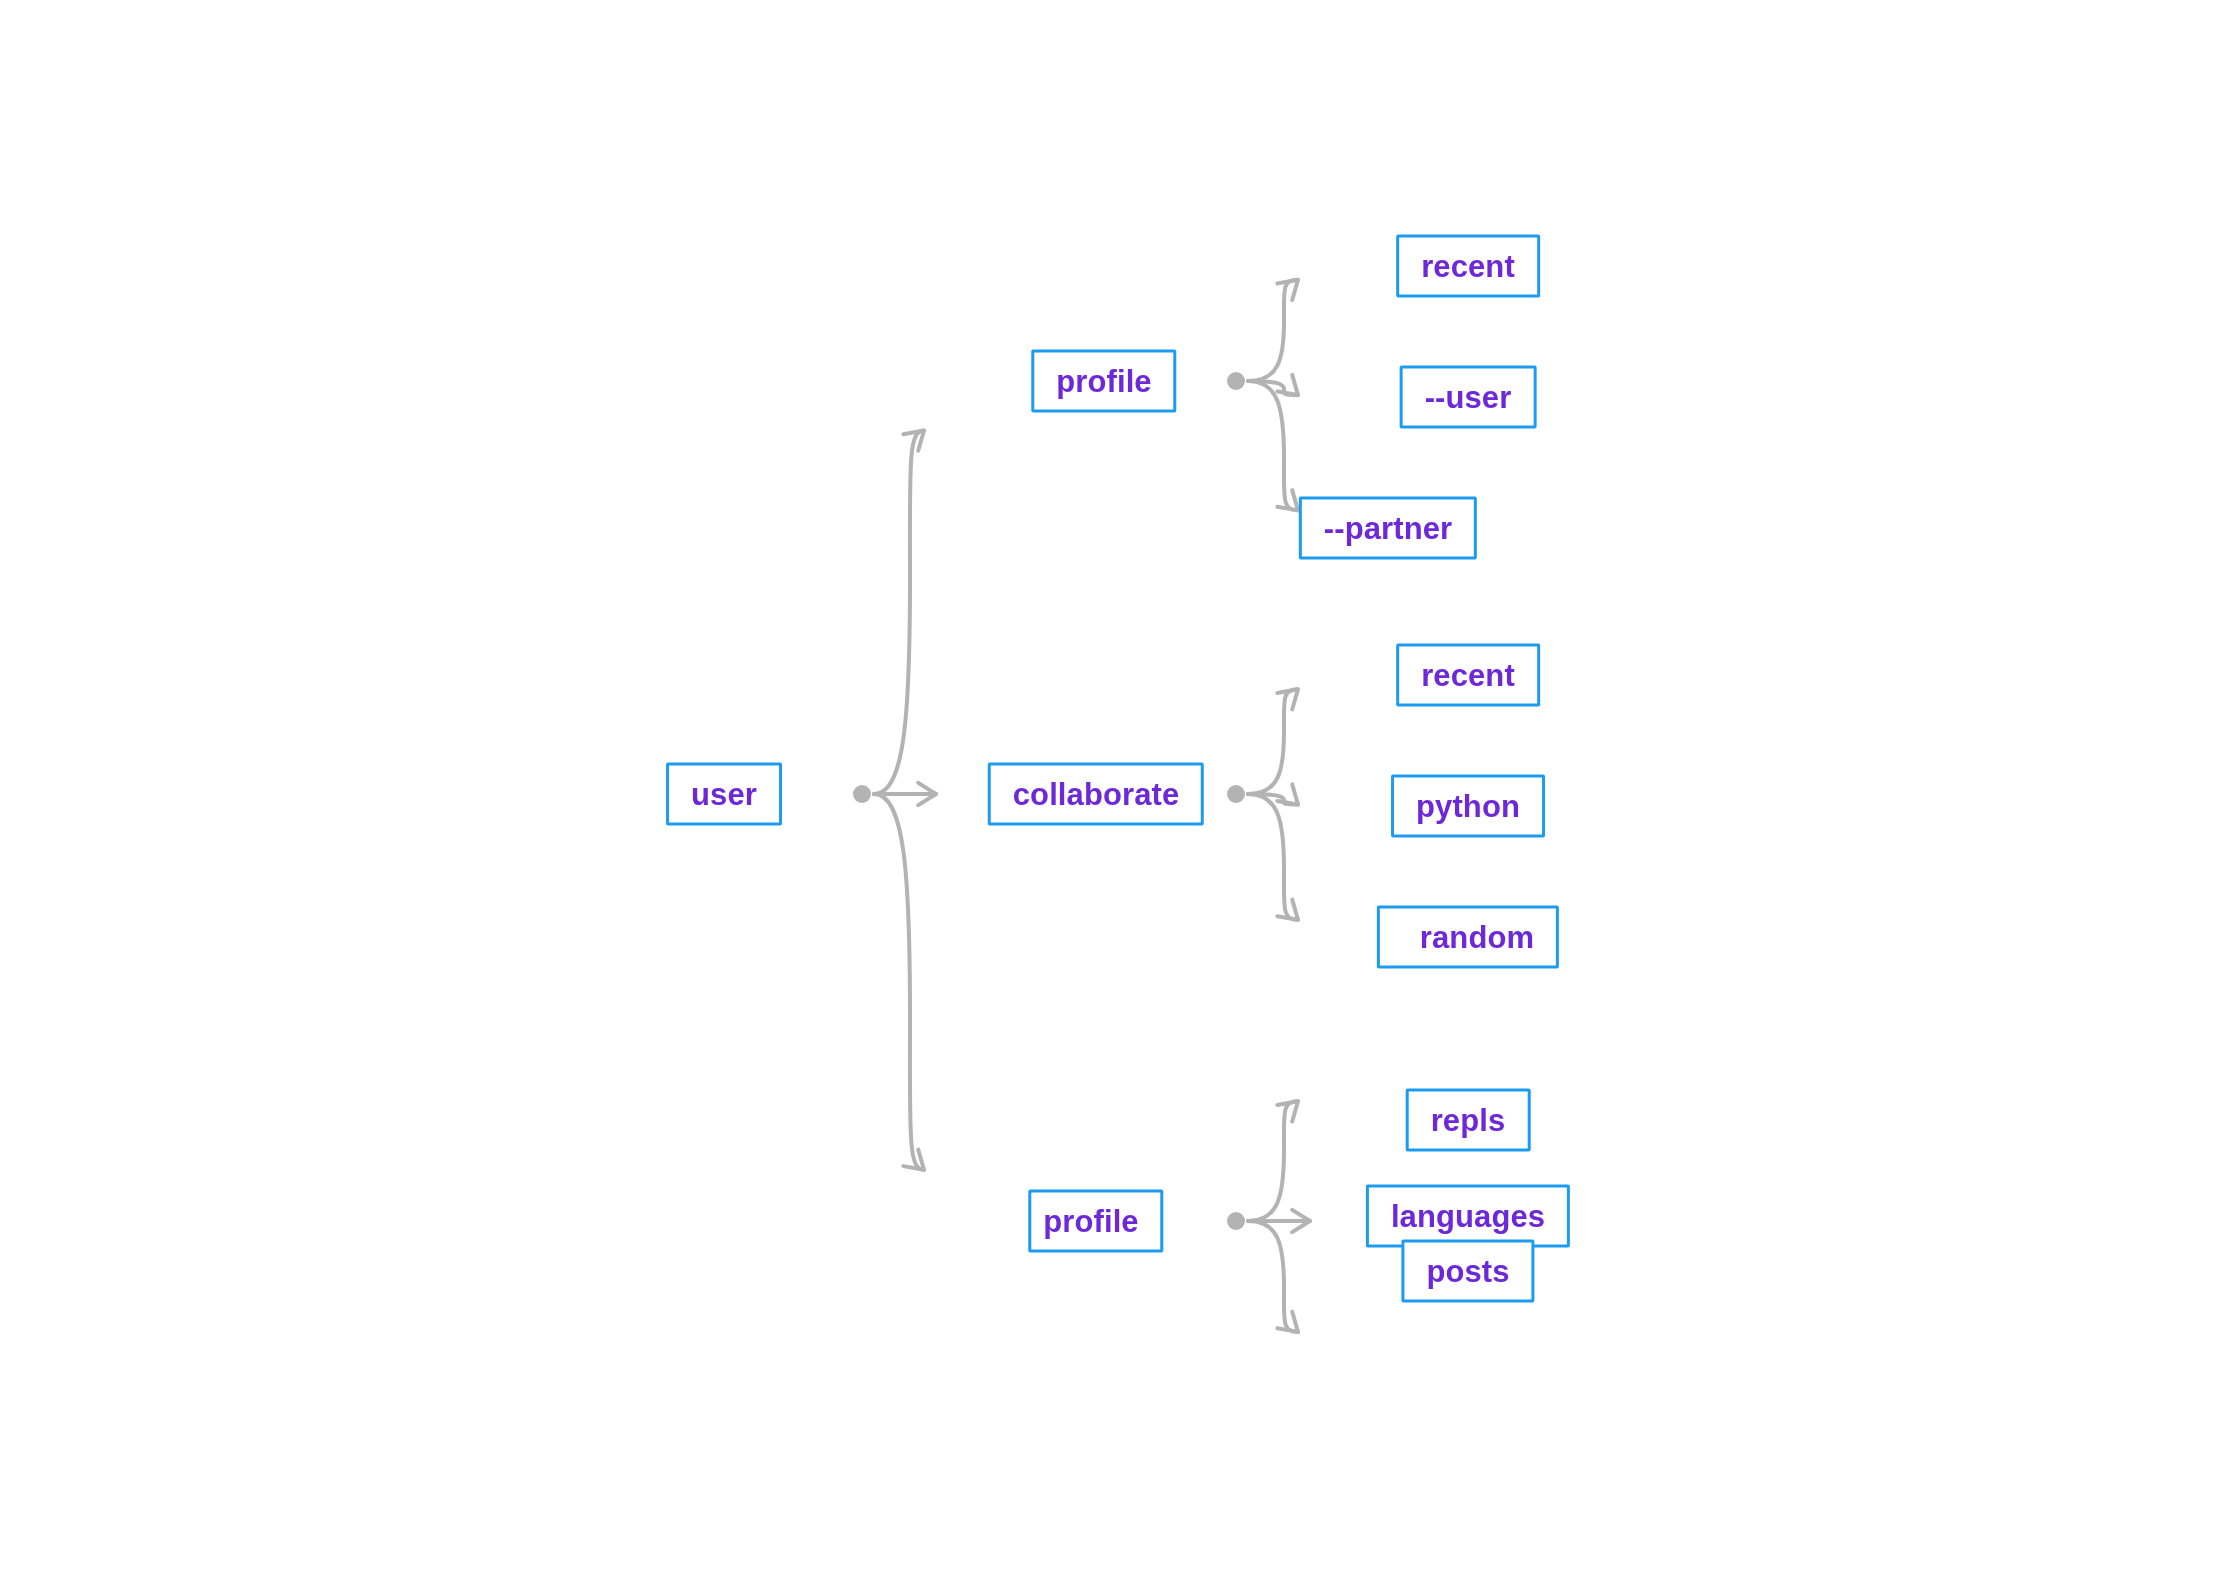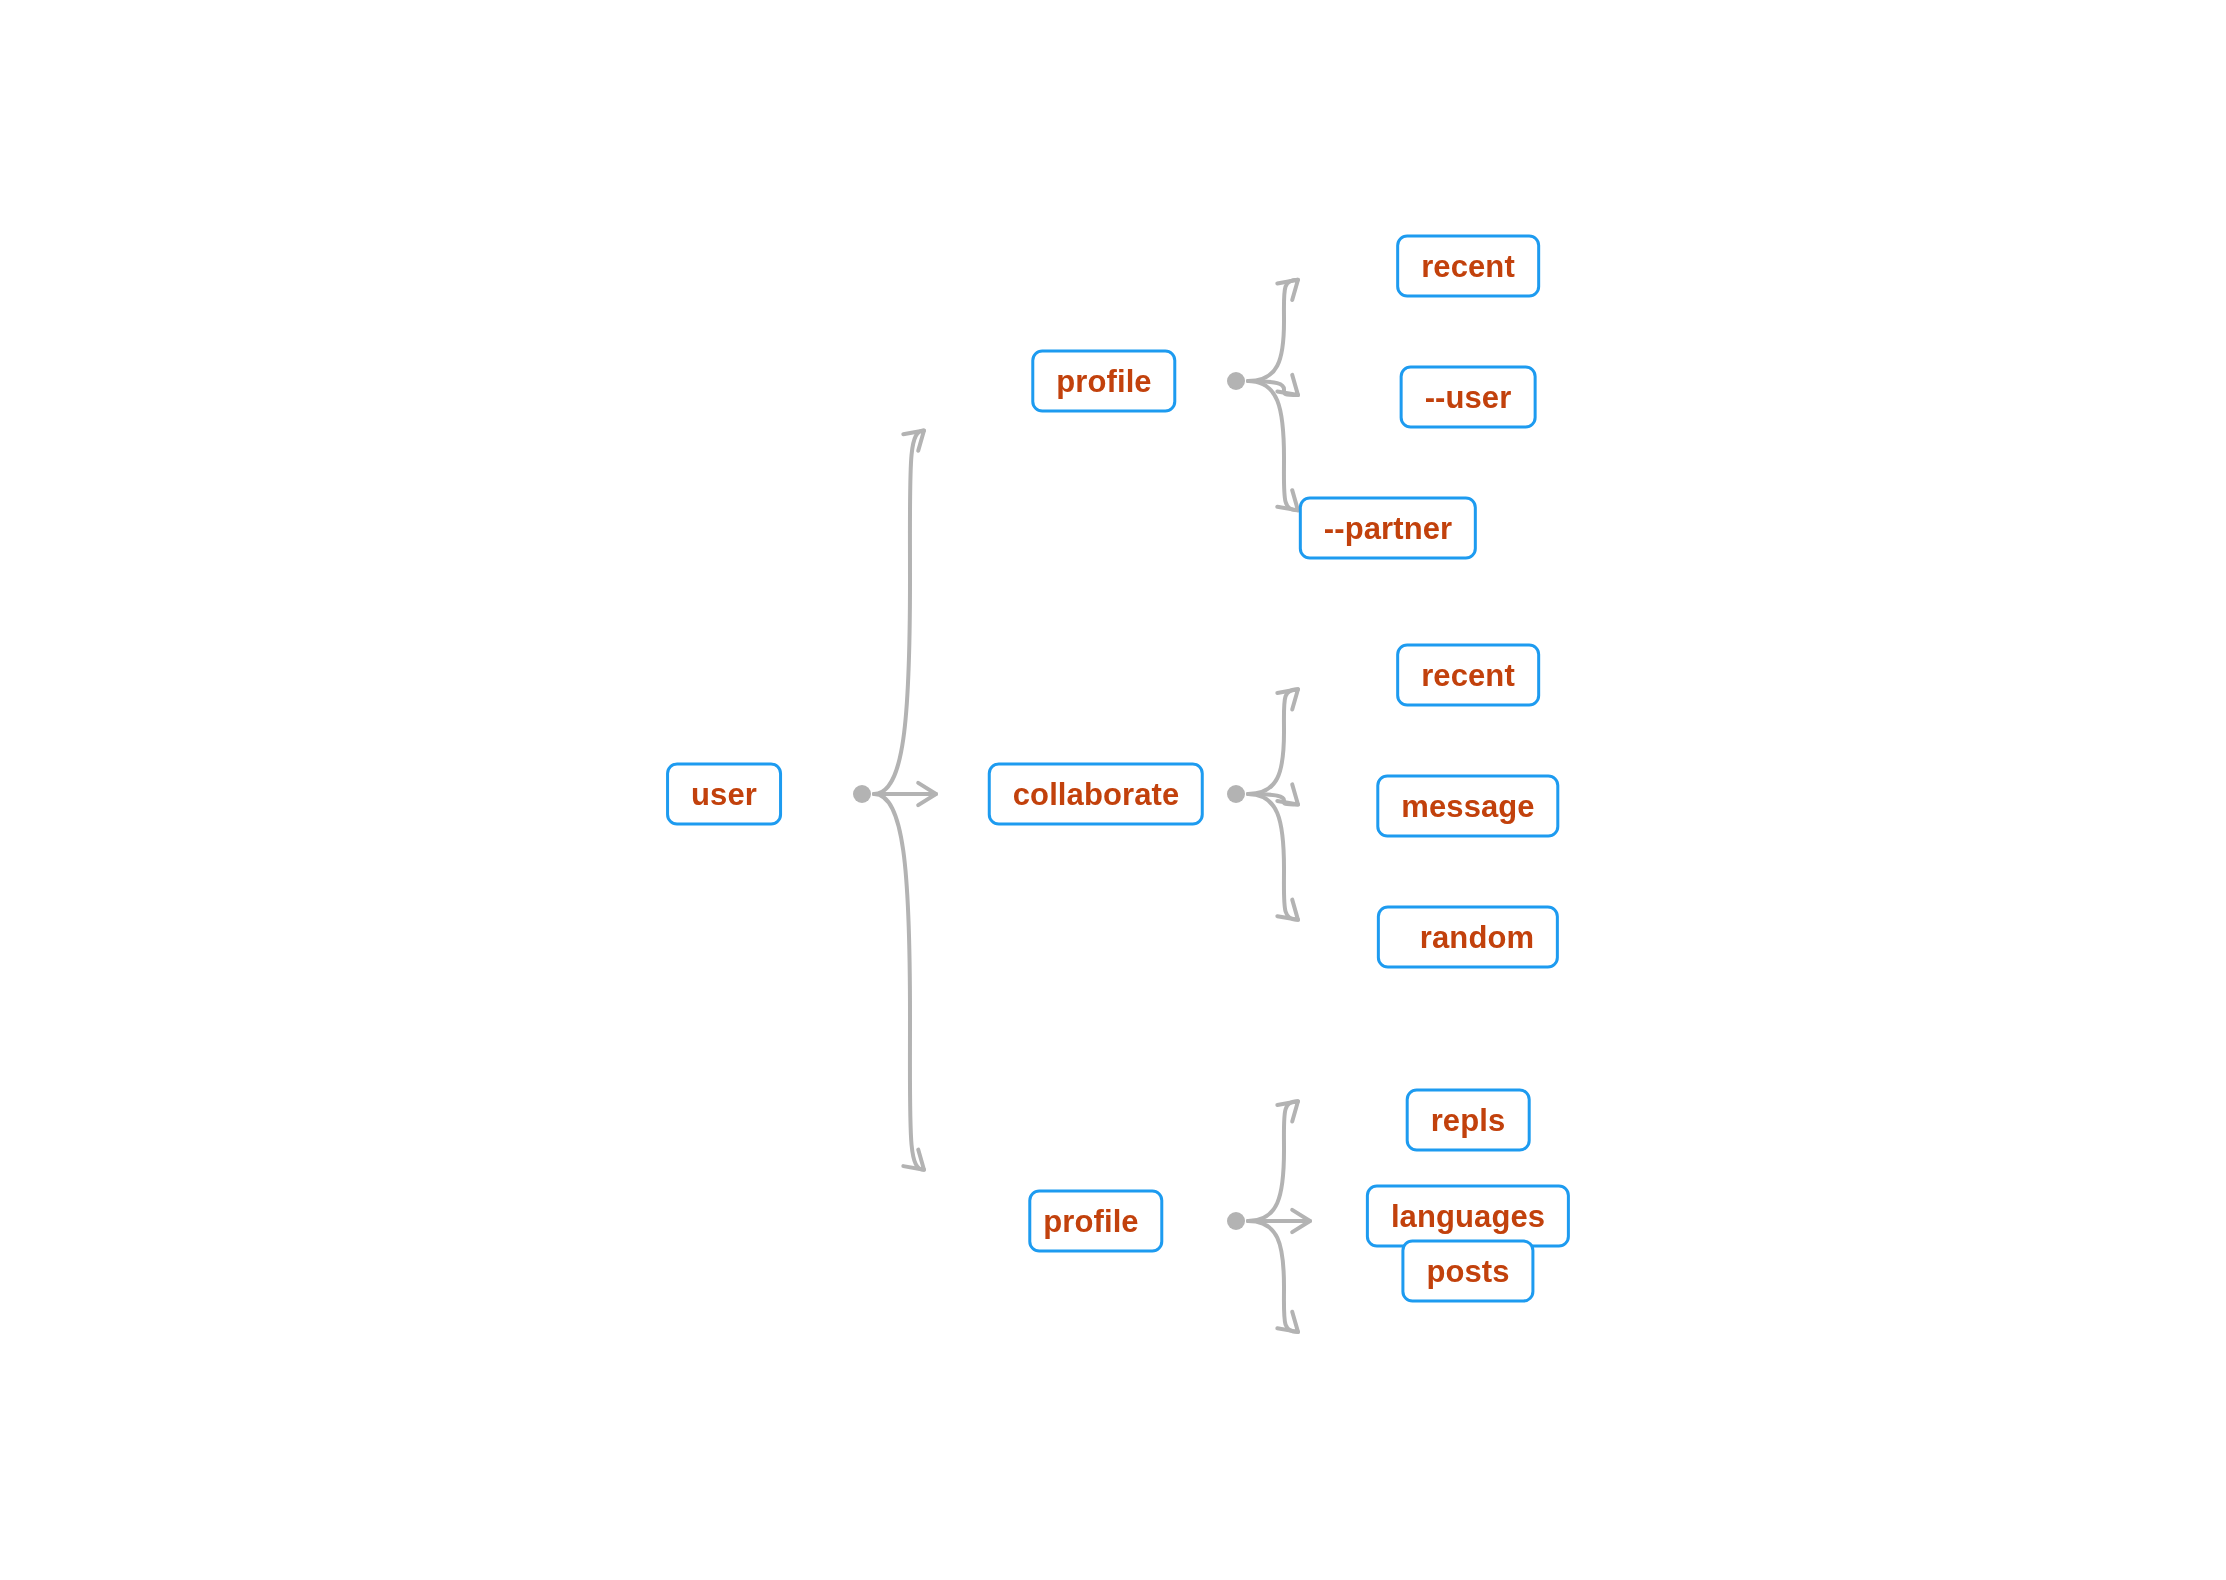--- a/index.html
+++ b/index.html
@@ -27,22 +27,22 @@
     pointer-events: none;
   }
   .node {
     position: absolute;
     box-sizing: border-box;
     display: flex;
     align-items: center;
     justify-content: center;
     background: #ffffff;
     border: 3px solid #1d9bf0;
-    border-radius: 11px;
-    color: #c2410c;
+    border-radius: 2px;
+    color: #6d28d9;
     font-weight: bold;
     font-size: 31px;
     letter-spacing: 0.1px;
     white-space: nowrap;
     padding: 0 22px;
     height: 63px;
     transform: translate(-50%, -50%);
   }
   .node-label {
     display: block;
@@ -99,21 +99,21 @@
       <div class="node" style="left: 1388px; top: 528px;">
         <span class="node-label">--partner</span>
       </div>
       <div class="node" style="left: 1096px; top: 794px;">
         <span class="node-label">collaborate</span>
       </div>
       <div class="node" style="left: 1468px; top: 675px;">
         <span class="node-label">recent</span>
       </div>
       <div class="node" style="left: 1468px; top: 806px;">
-        <span class="node-label">message</span>
+        <span class="node-label">python</span>
       </div>
       <div class="node" style="left: 1468px; top: 937px; padding-left: 40px;">
         <span class="node-label">random</span>
       </div>
       <div class="node" style="left: 1096px; top: 1221px; padding-left: 12px;">
         <span class="node-label">profile</span>
       </div>
       <div class="node" style="left: 1468px; top: 1120px; justify-content: center;">
         <span class="node-label">repls</span>
       </div>

